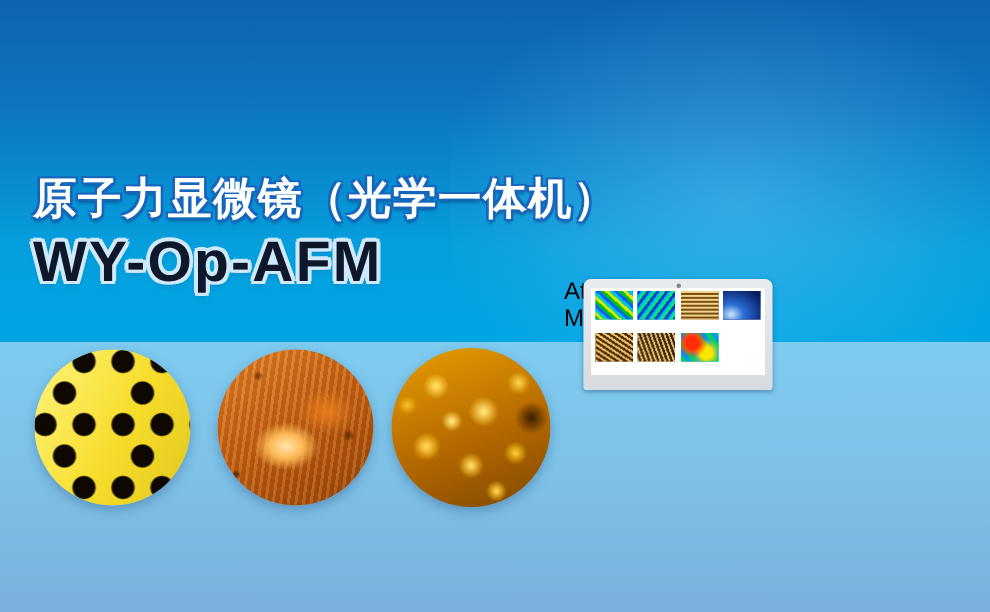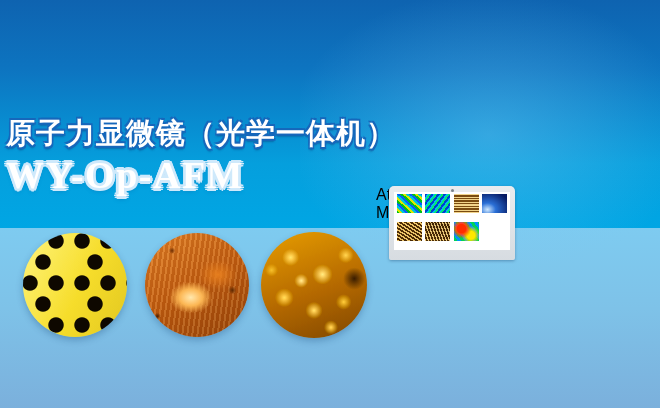--- a/index.html
+++ b/index.html
@@ -23,39 +23,39 @@
     position: absolute; left: 0; top: 228px; width: 660px; height: 180px;
     background: linear-gradient(180deg, #7ecbf0 0%, #7ec2e8 45%, #7bb0dc 100%);
   }
   .bg-glow {
     position: absolute; left: 300px; top: 0px; width: 420px; height: 300px;
     background: radial-gradient(ellipse at 45% 45%, rgba(120,200,245,0.40) 0%, rgba(120,200,245,0.0) 62%);
     pointer-events: none;
   }
 
   
-  .title-zone { position: absolute; left: 6px; top: 118px; font-family: Liberation Serif, serif; }
+  .title-zone { position: absolute; left: 22px; top: 118px; }
   .title-cn {
     font-size: 29px;
     font-weight: bold;
     letter-spacing: 1px;
     color: #ffffff;
     line-height: 1.05;
     text-shadow:
       -1.6px -1.6px 0 #1667bb, 1.6px -1.6px 0 #1667bb,
       -1.6px  1.6px 0 #1667bb, 1.6px  1.6px 0 #1667bb,
        0px   2.5px 2px rgba(10,60,120,0.55);
     white-space: nowrap;
   }
   .title-model {
     margin-top: 8px;
     font-size: 38px;
     font-weight: bold;
     letter-spacing: 1.5px;
-    color: #ffffff;
+    color: #0f172a;
     line-height: 1;
     text-shadow:
       -2px -2px 0 #cfe9fb, 2px -2px 0 #cfe9fb,
       -2px  2px 0 #cfe9fb, 2px  2px 0 #cfe9fb,
       -2.6px 0 0 #cfe9fb, 2.6px 0 0 #cfe9fb,
        0 -2.6px 0 #cfe9fb, 0 2.6px 0 #cfe9fb,
        0 3px 4px rgba(20,70,140,0.35);
     white-space: nowrap;
   }
 

